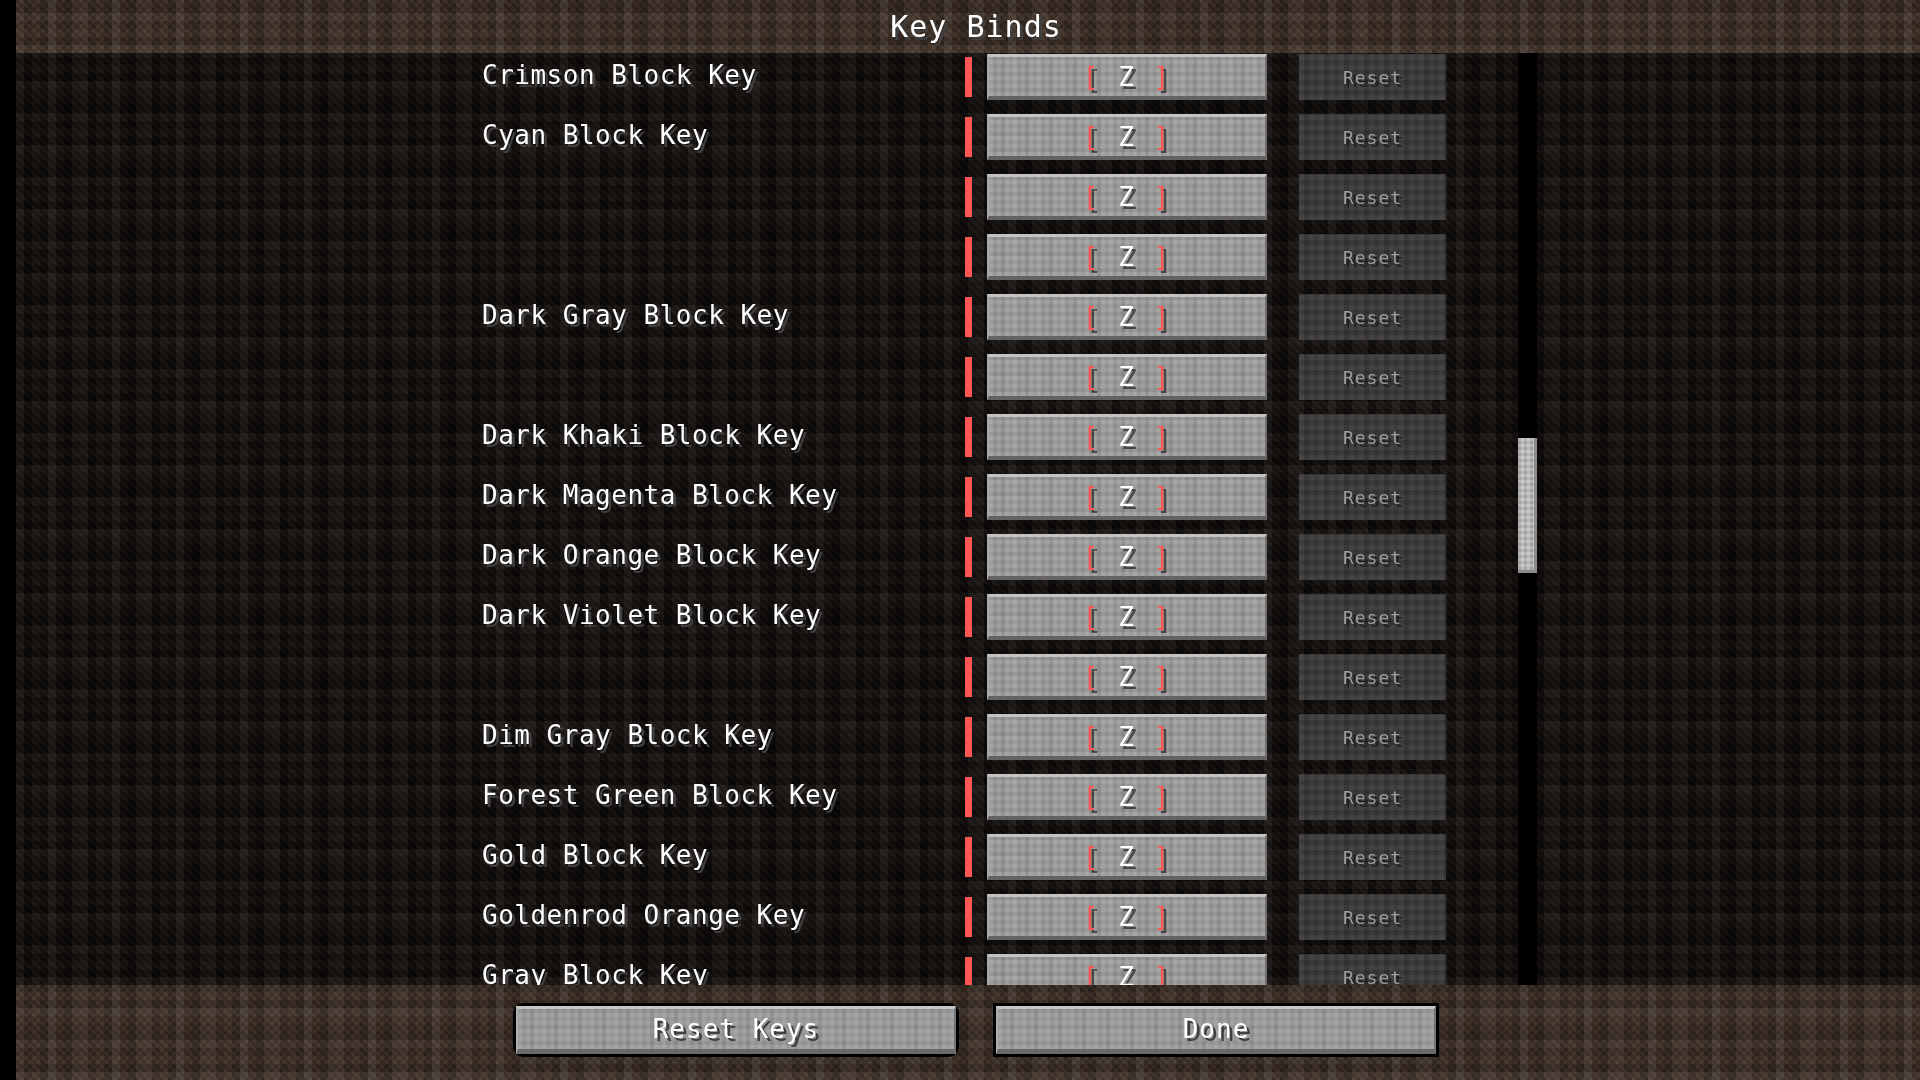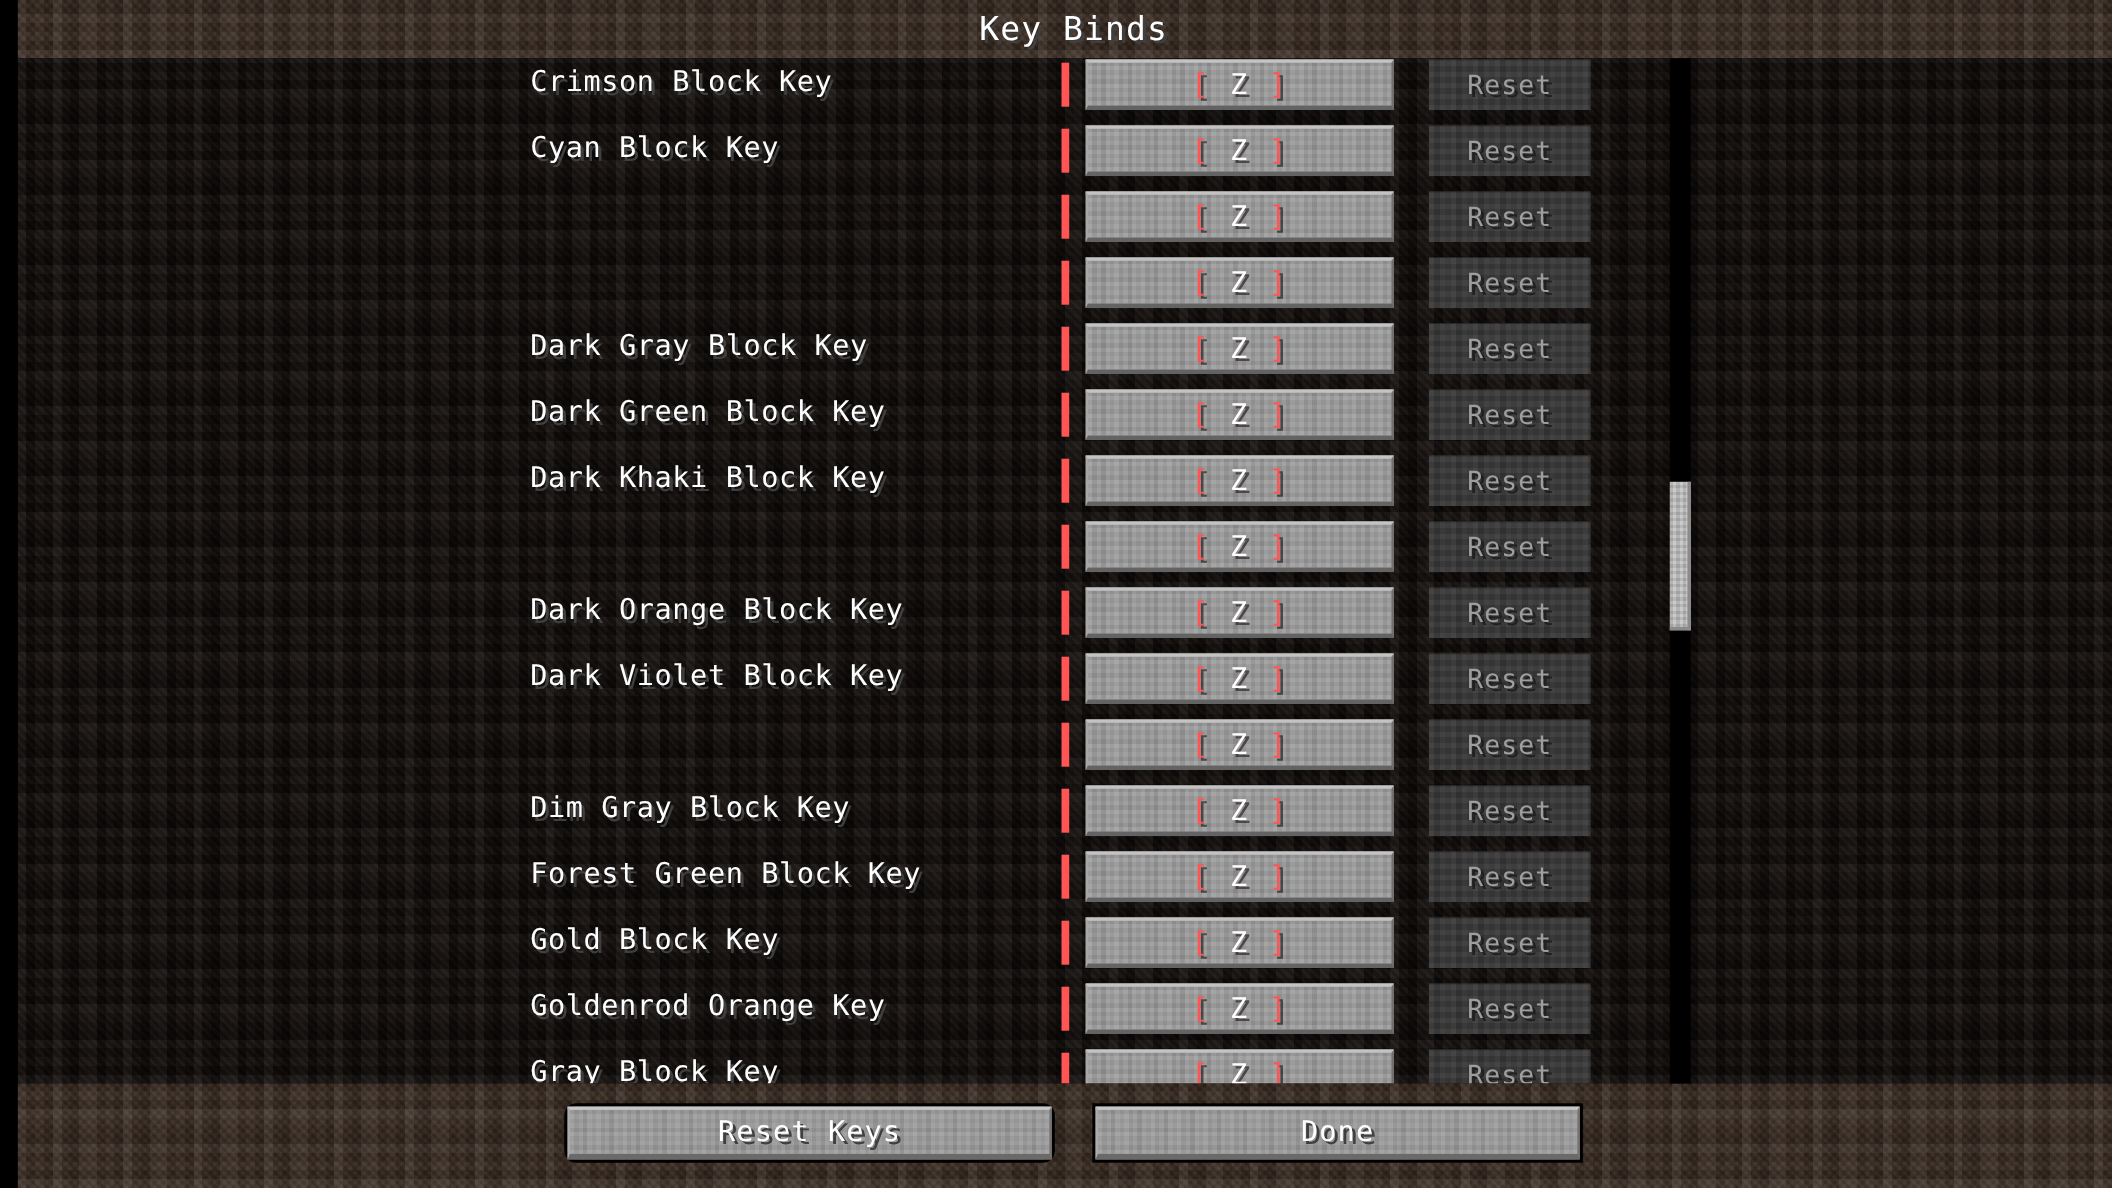--- a/index.html
+++ b/index.html
@@ -169,21 +169,21 @@
     background-image:
       repeating-linear-gradient(90deg,
         rgba(255,255,255,0.022) 0 5px, rgba(0,0,0,0.12) 5px 10px,
         rgba(255,255,255,0.01) 10px 15px, rgba(0,0,0,0.05) 15px 20px),
       repeating-linear-gradient(0deg,
         rgba(255,255,255,0.02) 0 5px, rgba(0,0,0,0.10) 5px 10px);
     display: flex;
     align-items: center;
     justify-content: center;
     color: #9e9e9e;
-    font-size: 24px;
+    font-size: 18px;
     line-height: 25px;
     letter-spacing: 1px;
     text-shadow: 3px 3px 0 #202020;
     cursor: default;
   }
 
   
   #scroll-track {
     position: absolute;
     left: 1502px;
@@ -294,36 +294,36 @@
         </div>
         <div class="row">
           <div class="row-label">Dark Gray Block Key</div>
           <div class="conflict-bar"></div>
           <div class="key-btn">
             <span class="key-text"><span class="brk">[</span> <span class="kk">Z</span> <span class="brk">]</span></span>
           </div>
           <div class="reset-btn">Reset</div>
         </div>
         <div class="row">
-          <div class="row-label">Dark Green Block Key</div>
           <div class="conflict-bar"></div>
           <div class="key-btn">
             <span class="key-text"><span class="brk">[</span> <span class="kk">Z</span> <span class="brk">]</span></span>
           </div>
           <div class="reset-btn">Reset</div>
         </div>
         <div class="row">
           <div class="row-label">Dark Khaki Block Key</div>
           <div class="conflict-bar"></div>
           <div class="key-btn">
             <span class="key-text"><span class="brk">[</span> <span class="kk">Z</span> <span class="brk">]</span></span>
           </div>
           <div class="reset-btn">Reset</div>
         </div>
         <div class="row">
+          <div class="row-label">Dark Magenta Block Key</div>
           <div class="conflict-bar"></div>
           <div class="key-btn">
             <span class="key-text"><span class="brk">[</span> <span class="kk">Z</span> <span class="brk">]</span></span>
           </div>
           <div class="reset-btn">Reset</div>
         </div>
         <div class="row">
           <div class="row-label">Dark Orange Block Key</div>
           <div class="conflict-bar"></div>
           <div class="key-btn">

